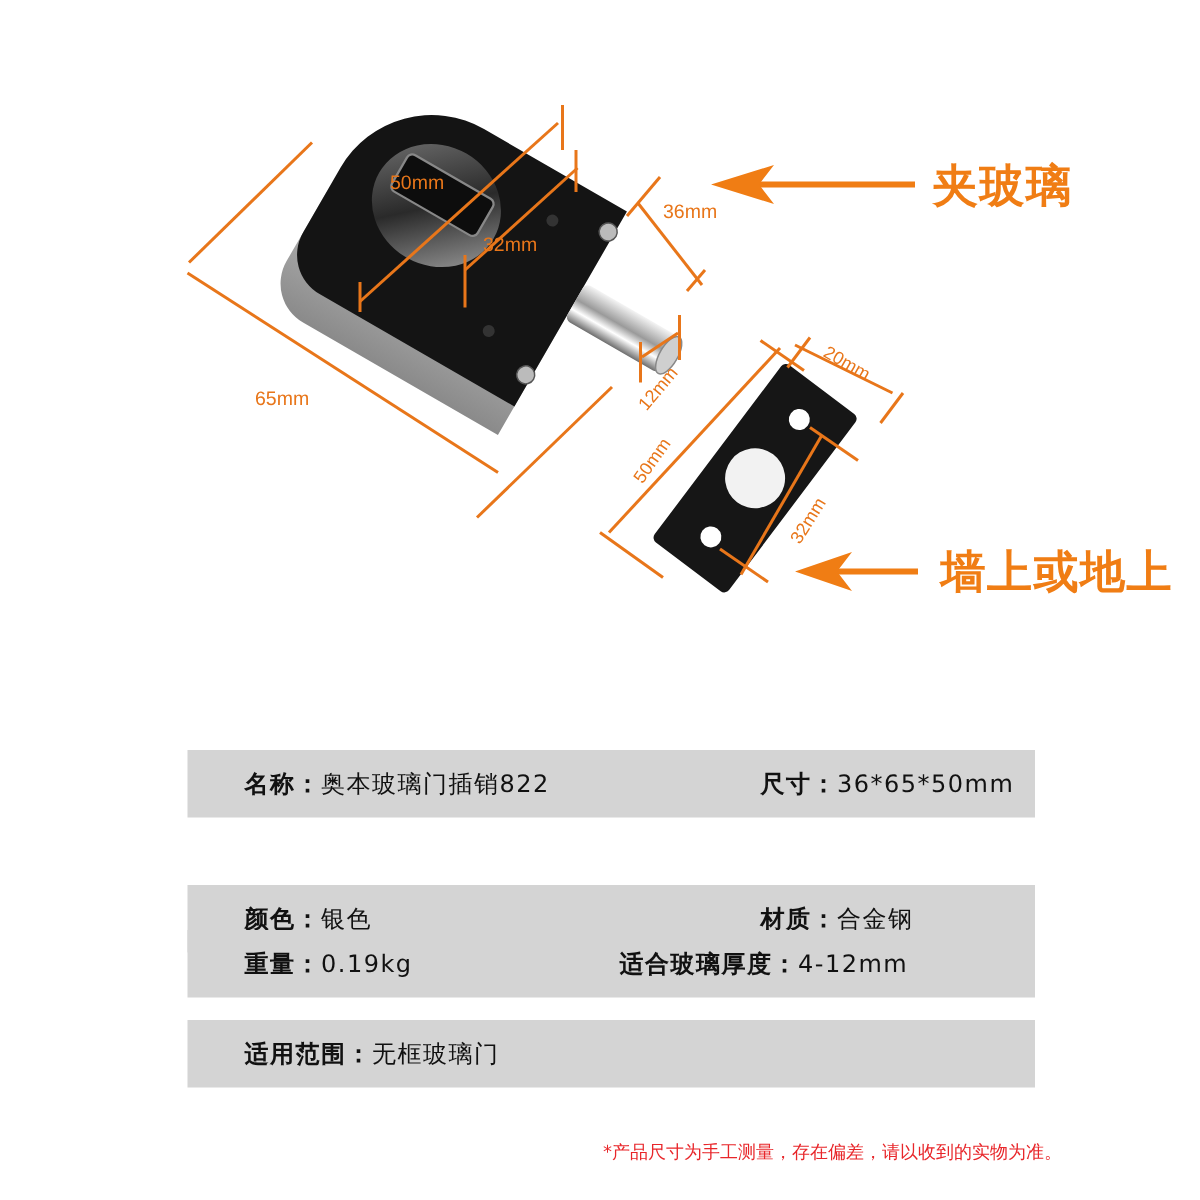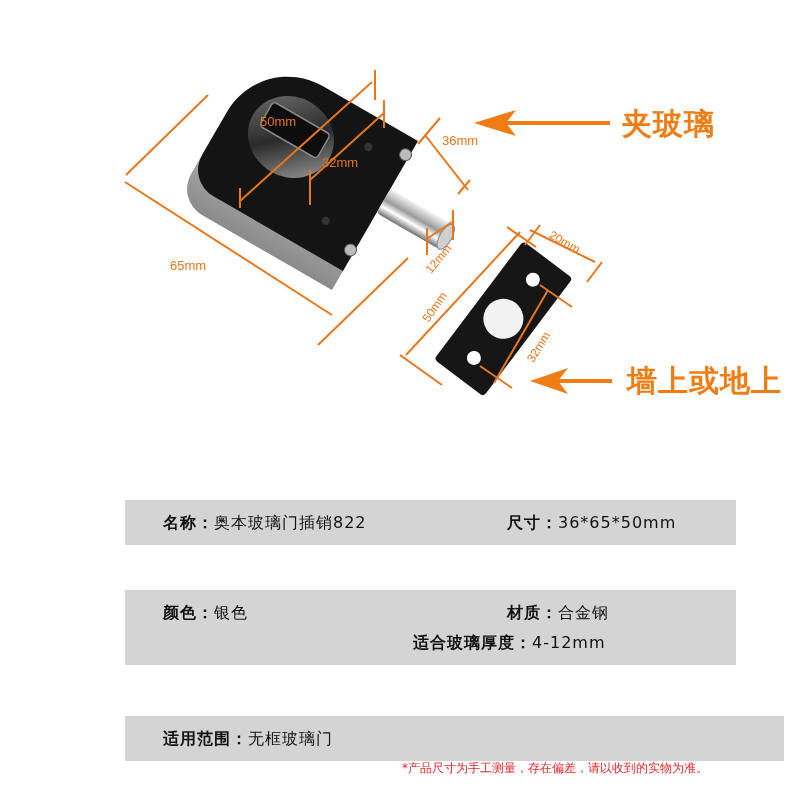--- a/index.html
+++ b/index.html
@@ -1,20 +1,20 @@
 <!DOCTYPE html>
 <html><head>
 <meta charset="utf-8">
 <style>
   html,body{margin:0;padding:0;background:#ffffff;}
   body{width:800px;height:800px;position:relative;overflow:hidden;font-family:"DejaVu Sans","Liberation Sans",sans-serif;}
   .illustration{position:absolute;left:0;top:0;width:800px;height:480px;}
   .callout{position:absolute;color:#f07d14;font-size:30px;font-weight:bold;letter-spacing:1px;white-space:nowrap;}
   .dim{position:absolute;color:#e8761a;font-size:12px;font-family:"Liberation Sans",sans-serif;white-space:nowrap;}
-  .spec-row{position:absolute;left:125px;width:611px;height:45px;background:#d4d4d4;}
+  .spec-row{position:absolute;left:125px;width:565px;height:45px;background:#d4d4d4;}
   .spec-cell{position:absolute;top:0;height:45px;line-height:45px;font-size:16px;color:#111;white-space:nowrap;}
   .spec-cell .lbl{font-weight:bold;letter-spacing:1px;}
   .spec-cell .val{letter-spacing:1px;}
   .disclaimer{position:absolute;left:402px;top:760px;font-size:12px;color:#e8262a;white-space:nowrap;}
 </style>
 </head>
 <body>
 
 <div class="illustration">
   <svg width="800" height="480" viewBox="0 0 800 480">
@@ -123,24 +123,27 @@
 <div class="spec-row" style="top:590px;text-align:right;">
   <div class="spec-cell" style="left:38px;">
     <span class="lbl">颜色：</span><span class="val">银色</span>
   </div>
   <div class="spec-cell" style="left:382px;">
     <span class="lbl">材质：</span><span class="val">合金钢</span>
   </div>
 </div>
 
 <div class="spec-row" style="top:620px;">
+  <div class="spec-cell" style="left:38px;">
+    <span class="lbl">重量：</span><span class="val">0.19kg</span>
+  </div>
   <div class="spec-cell" style="left:288px;">
     <span class="lbl">适合玻璃厚度：</span><span class="val">4-12mm</span>
   </div>
 </div>
 
-<div class="spec-row" style="top:716px;padding-left:48px;">
+<div class="spec-row" style="top:680px;">
   <div class="spec-cell" style="left:38px;">
     <span class="lbl">适用范围：</span><span class="val">无框玻璃门</span>
   </div>
 </div>
 
 <div class="disclaimer">*产品尺寸为手工测量，存在偏差，请以收到的实物为准。</div>
 
 </body></html>

